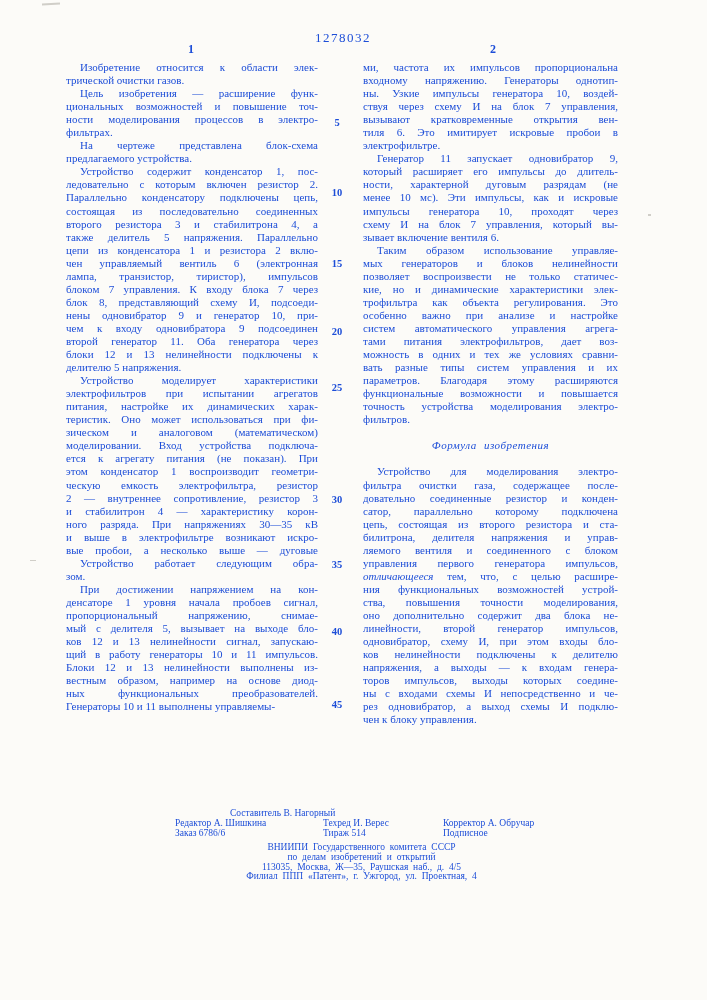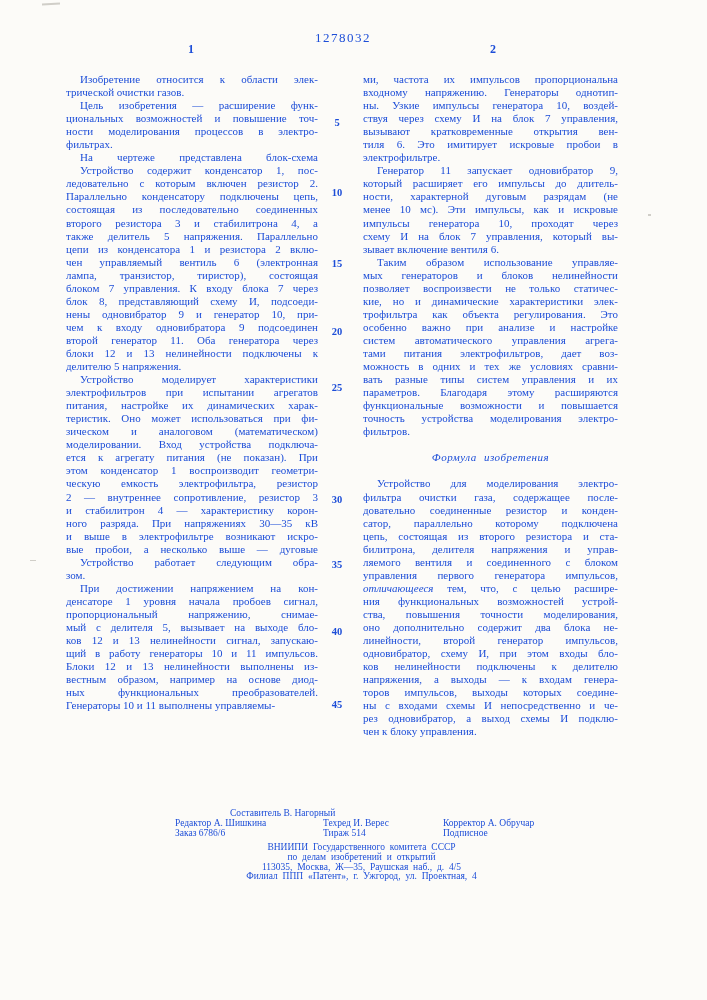--- a/index.html
+++ b/index.html
@@ -16,21 +16,21 @@
     position:absolute; top:30px; left:0; width:686px;
     text-align:center; font-size:13px; letter-spacing:1.5px;
   }
   .col-marker {
     position:absolute; top:42px; font-size:12px; font-weight:bold;
   }
   .marker-left  { left:188px; }
   .marker-right { left:490px; }
   .column {
     position:absolute; top:61px;
-    font-size:11px; line-height:13.05px;margin-top:12px;
+    font-size:11px; line-height:13.05px;
   }
   .column.left  { left:66px;  width:252px; }
   .column.right { left:363px; width:255px; }
   .line { text-align:justify; text-align-last:justify; min-height:13.05px; }
   .line.end    { text-align:left; text-align-last:left; }
   .line.indent { text-indent:14px; }
   .line.blank  { text-align-last:left; }
   .line.center-italic {
     text-align:center; text-align-last:center;
     font-style:italic; word-spacing:4px; letter-spacing:0.5px;
@@ -74,29 +74,30 @@
   <div class="col-marker marker-right">2</div>
 
   <div class="column left">
       <div class="line indent">Изобретение относится к области элек-</div>
       <div class="line end">трической очистки газов.</div>
       <div class="line indent">Цель изобретения — расширение функ-</div>
       <div class="line">циональных возможностей и повышение точ-</div>
       <div class="line">ности моделирования процессов в электро-</div>
       <div class="line end">фильтрах.</div>
       <div class="line indent">На чертеже представлена блок-схема</div>
+      <div class="line end">предлагаемого устройства.</div>
       <div class="line indent">Устройство содержит конденсатор 1, пос-</div>
       <div class="line">ледовательно с которым включен резистор 2.</div>
       <div class="line">Параллельно конденсатору подключены цепь,</div>
       <div class="line">состоящая из последовательно соединенных</div>
       <div class="line">второго резистора 3 и стабилитрона 4, а</div>
       <div class="line">также делитель 5 напряжения. Параллельно</div>
       <div class="line">цепи из конденсатора 1 и резистора 2 вклю-</div>
       <div class="line">чен управляемый вентиль 6 (электронная</div>
-      <div class="line">лампа, транзистор, тиристор), состоящая</div>
+      <div class="line">лампа, транзистор, тиристор), импульсов</div>
       <div class="line">блоком 7 управления. К входу блока 7 через</div>
       <div class="line">блок 8, представляющий схему И, подсоеди-</div>
       <div class="line">нены одновибратор 9 и генератор 10, при-</div>
       <div class="line">чем к входу одновибратора 9 подсоединен</div>
       <div class="line">второй генератор 11. Оба генератора через</div>
       <div class="line">блоки 12 и 13 нелинейности подключены к</div>
       <div class="line end">делителю 5 напряжения.</div>
       <div class="line indent">Устройство моделирует характеристики</div>
       <div class="line">электрофильтров при испытании агрегатов</div>
       <div class="line">питания, настройке их динамических харак-</div>

